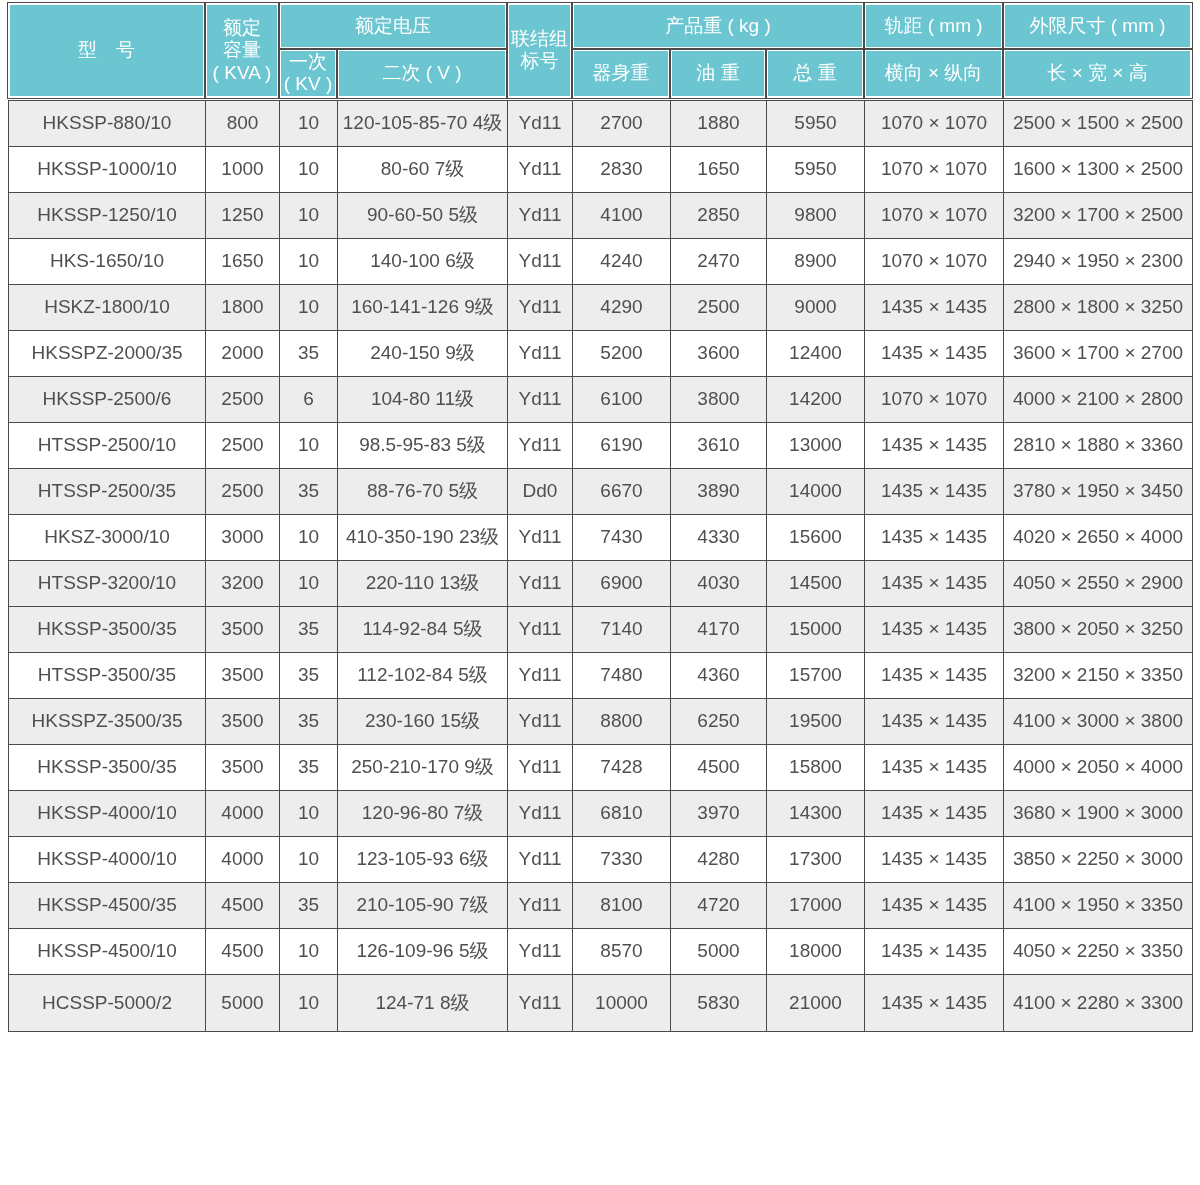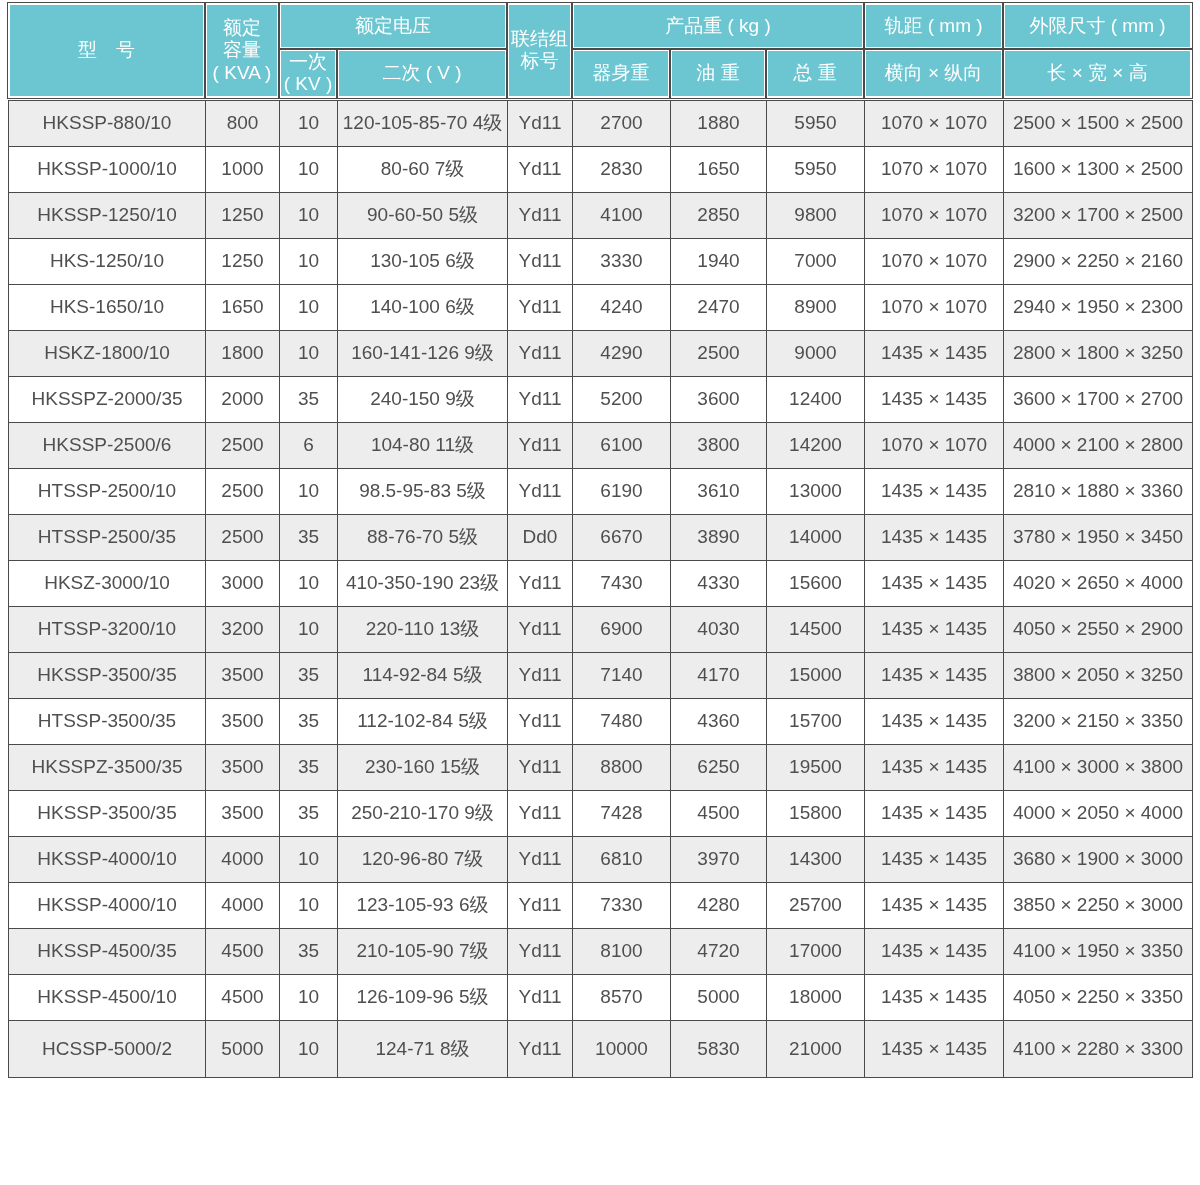--- a/index.html
+++ b/index.html
@@ -129,32 +129,20 @@
           <td>10</td>
           <td>90-60-50 5级</td>
           <td>Yd11</td>
           <td>4100</td>
           <td>2850</td>
           <td>9800</td>
           <td>1070 × 1070</td>
           <td>3200 × 1700 × 2500</td>
         </tr>
         <tr>
-          <td>HKS-1250/10</td>
-          <td>1250</td>
-          <td>10</td>
-          <td>130-105 6级</td>
-          <td>Yd11</td>
-          <td>3330</td>
-          <td>1940</td>
-          <td>7000</td>
-          <td>1070 × 1070</td>
-          <td>2900 × 2250 × 2160</td>
-        </tr>
-        <tr>
           <td>HKS-1650/10</td>
           <td>1650</td>
           <td>10</td>
           <td>140-100 6级</td>
           <td>Yd11</td>
           <td>4240</td>
           <td>2470</td>
           <td>8900</td>
           <td>1070 × 1070</td>
           <td>2940 × 1950 × 2300</td>
@@ -304,21 +292,21 @@
           <td>3680 × 1900 × 3000</td>
         </tr>
         <tr>
           <td>HKSSP-4000/10</td>
           <td>4000</td>
           <td>10</td>
           <td>123-105-93 6级</td>
           <td>Yd11</td>
           <td>7330</td>
           <td>4280</td>
-          <td>25700</td>
+          <td>17300</td>
           <td>1435 × 1435</td>
           <td>3850 × 2250 × 3000</td>
         </tr>
         <tr class="alt">
           <td>HKSSP-4500/35</td>
           <td>4500</td>
           <td>35</td>
           <td>210-105-90 7级</td>
           <td>Yd11</td>
           <td>8100</td>

